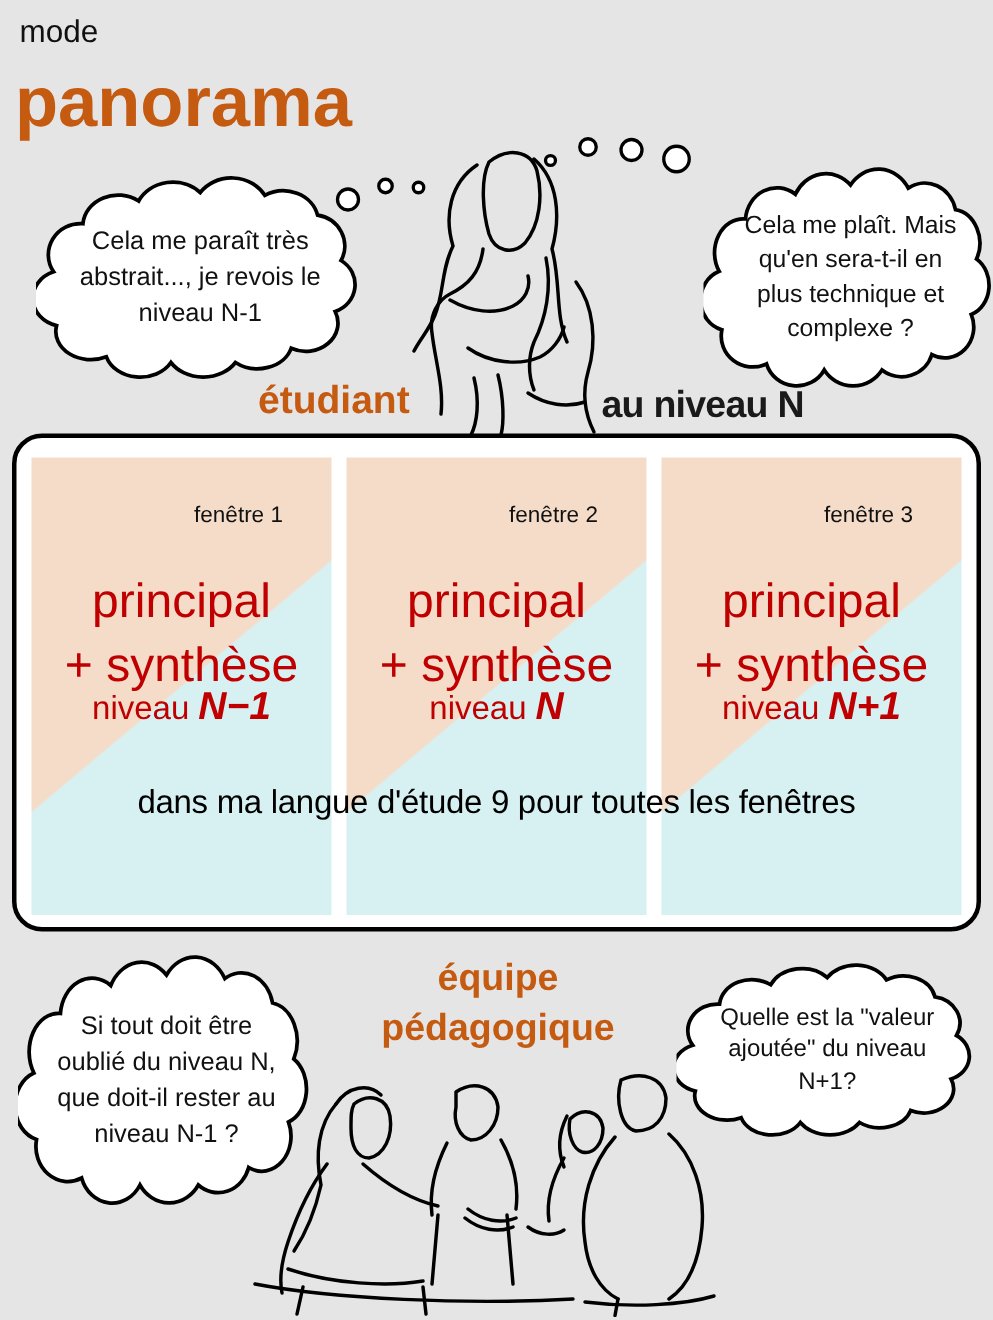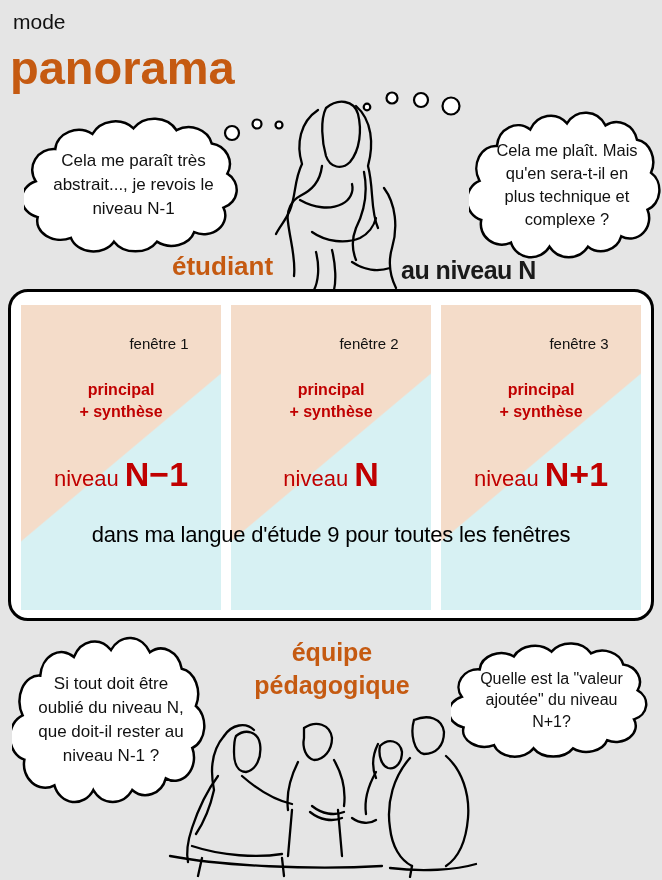--- a/index.html
+++ b/index.html
@@ -36,23 +36,23 @@
   .panel{
     position:absolute;left:8px;top:289px;width:646px;height:332px;box-sizing:border-box;
     background:#fff;border:3.5px solid #000;border-radius:20px;z-index:2;
   }
   .win{
     position:absolute;top:13px;width:200px;height:305px;text-align:center;
     background:linear-gradient(140deg,#f4dcc9 49.8%,#d7f1f3 50.2%);
   }
   .win-1{left:10px;} .win-2{left:220px;} .win-3{left:430px;}
   .win .wtitle{position:absolute;left:0;width:100%;top:30px;font-size:15px;color:#111;margin-left:38px;}
-  .win .wmain{position:absolute;left:0;width:100%;top:74px;font-size:16px;font-weight:bold;color:#c00000;line-height:1.35;}
+  .win .wmain{position:absolute;left:0;width:100%;top:74px;font-size:32px;font-weight:normal;color:#c00000;line-height:1.35;}
   .win .wlevel{position:absolute;left:0;width:100%;top:150px;font-size:22px;color:#c00000;}
-  .win .wlevel .lvl{font-size:34px;font-weight:bold;margin-left:6px;}
+  .win .wlevel .lvl{font-size:26px;font-weight:bold;margin-left:6px;font-style:italic;}
   .panel-footnote{
     position:absolute;left:0;top:230px;width:100%;text-align:center;
     font-size:22px;color:#000;letter-spacing:-0.2px;z-index:3;
   }
   
   .illus{position:absolute;z-index:1;}
   .illus svg{display:block;width:100%;height:100%;}
   .illus-student{left:256px;top:92px;width:172px;height:200px;}
   .illus-team{left:162px;top:706px;width:322px;height:172px;}
   .trail{left:220px;top:88px;width:252px;height:58px;}

